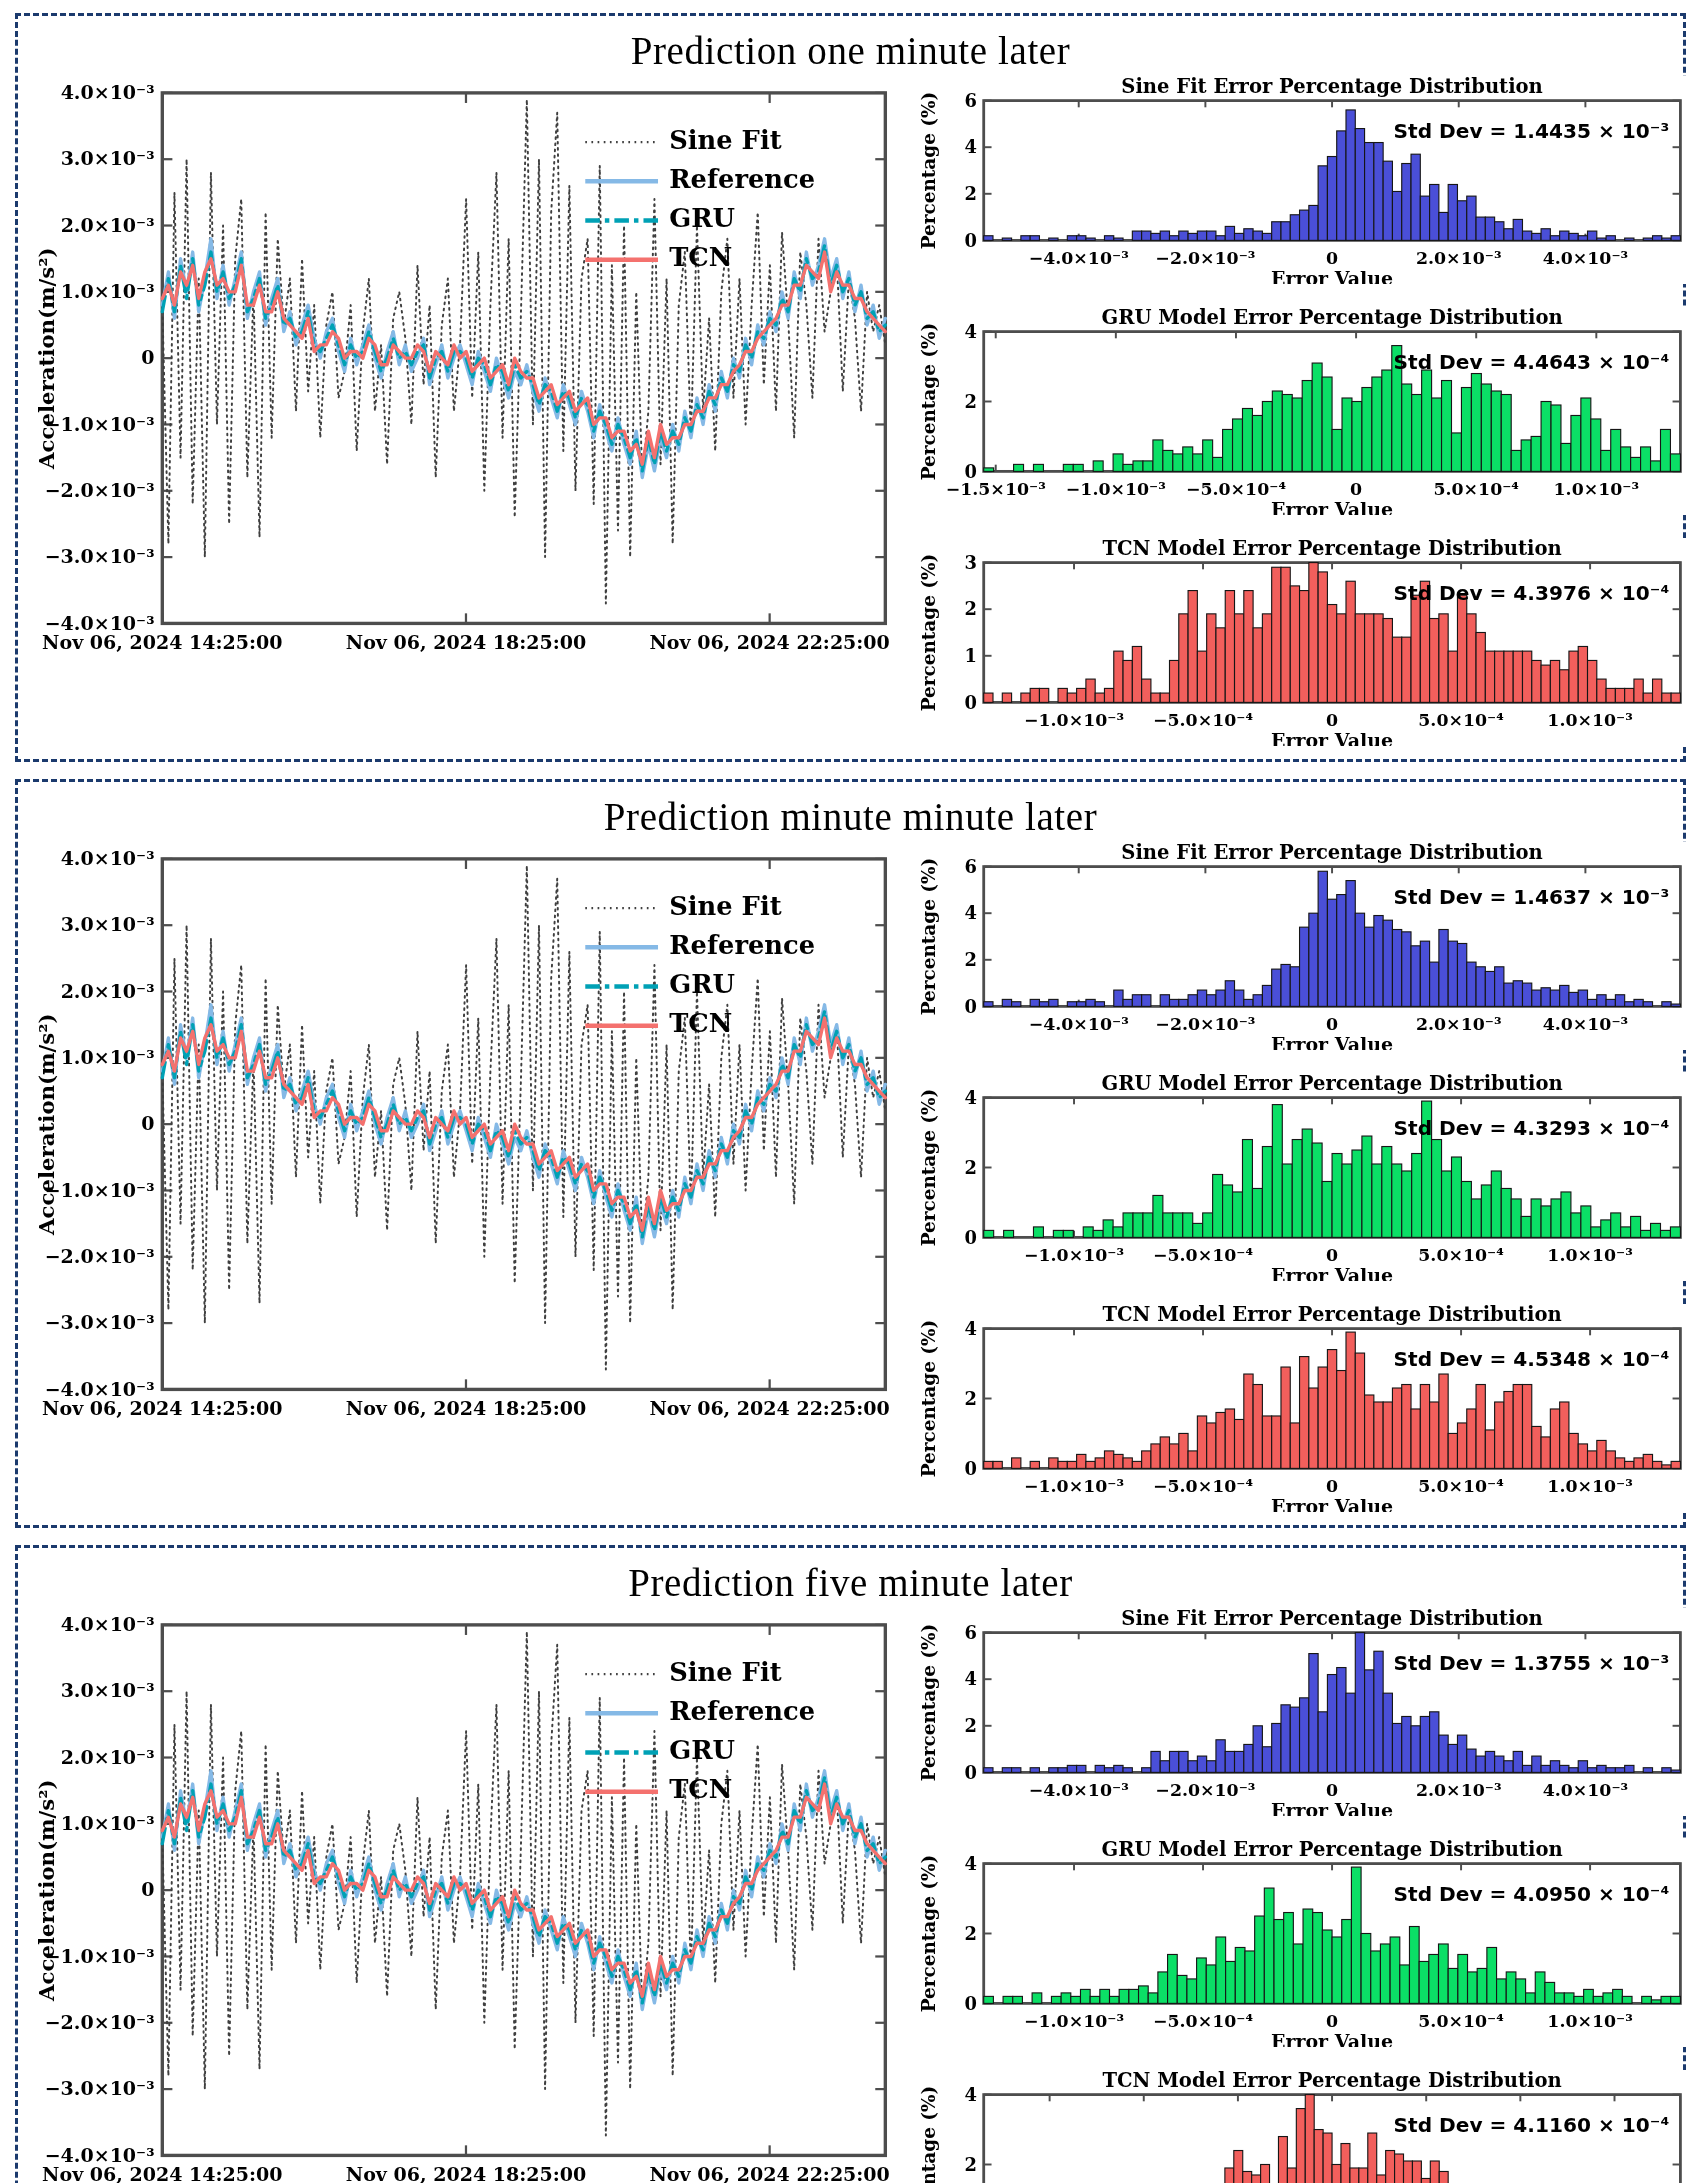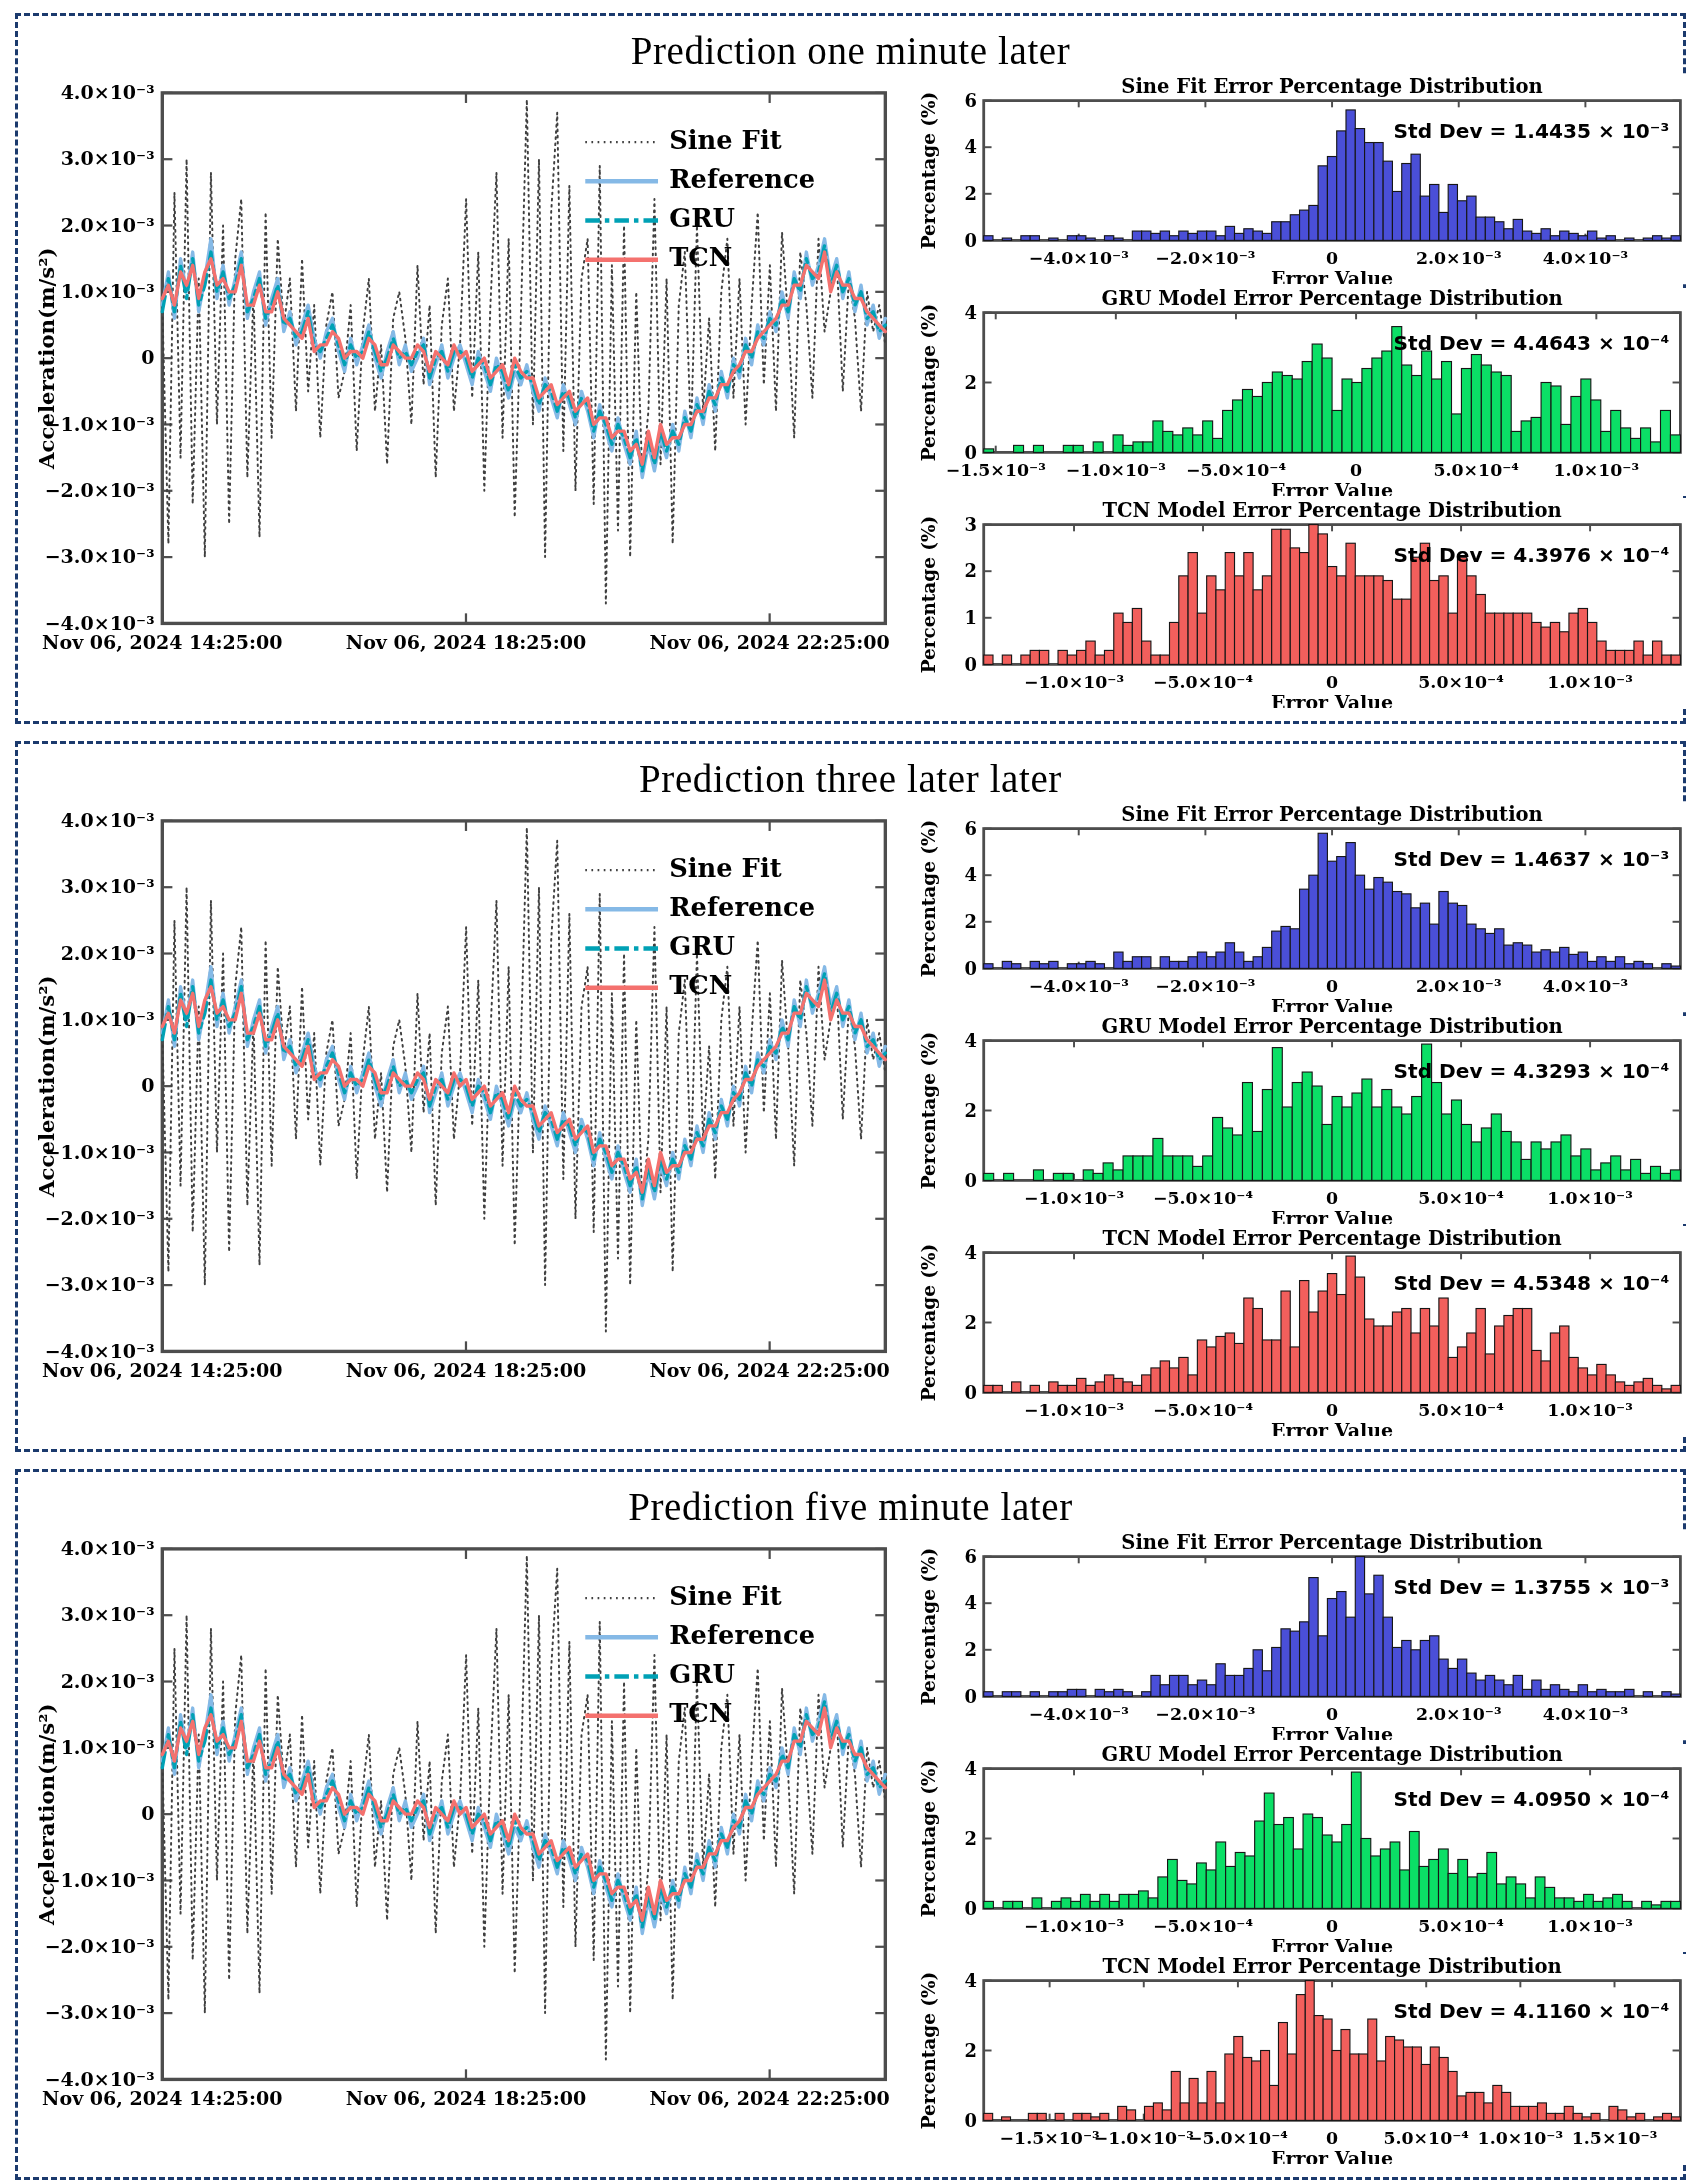--- a/index.html
+++ b/index.html
@@ -2,21 +2,21 @@
 <html style="font-size:9px"><head>
 <meta charset="utf-8">
 <style>
   html,body{margin:0;padding:0;background:#ffffff;}
   body{width:1701px;box-sizing:border-box;padding:13.4px 14.6px;font-family:"Liberation Serif",serif;}
   .panel{border:3.9px dashed #1b3a6d;margin:0 0 17px 0;padding:3.4px 10px 13.4px 10px;background:#ffffff;}
   .panel-title{font-family:"Liberation Serif",serif;font-weight:normal;font-size:39px;text-align:center;
                color:#000;margin:7.8px 0 3.4px 0;letter-spacing:0.6px;}
   .row{display:flex;gap:14.6px;align-items:flex-start;}
   .main-chart{flex:0 0 auto;}
-  .hist-col{flex:0 0 auto;display:flex;flex-direction:column;gap:4px;}
+  .hist-col{flex:0 0 auto;display:flex;flex-direction:column;gap:23px;}
   svg{display:block;}
 </style>
 </head>
 <body>
 
 <div class="panel">
   <div class="panel-title">Prediction one minute later</div>
   <div class="row">
     <div class="main-chart" id="main-0">
         <svg width="873" height="599" viewBox="0 0 1560 1070">
@@ -385,21 +385,21 @@
             <rect x="1334.77" y="277.33" width="16.61" height="16.67" fill="#f25f5c" stroke="#161616" stroke-width="2"></rect>
             <rect x="1351.39" y="277.33" width="16.61" height="16.67" fill="#f25f5c" stroke="#161616" stroke-width="2"></rect>
             <text x="1348" y="110" text-anchor="end" font-family="&quot;DejaVu Sans&quot;,&quot;Liberation Sans&quot;,sans-serif" font-size="36" font-weight="bold" fill="#000">Std Dev = 4.3976 × 10⁻⁴</text>
           </svg>
         </div>
     </div>
   </div>
 </div>
 
 <div class="panel">
-  <div class="panel-title">Prediction three later later</div>
+  <div class="panel-title">Prediction minute minute later</div>
   <div class="row">
     <div class="main-chart" id="main-1">
         <svg width="873" height="599" viewBox="0 0 1560 1070">
           <rect x="0" y="0" width="1560" height="1070" fill="#fff"></rect>
           <rect x="240" y="30" width="1292" height="948" fill="none" stroke="#4d4d4d" stroke-width="6"></rect>
           <line x1="240" y1="30" x2="258" y2="30" stroke="#4d4d4d" stroke-width="4"></line>
           <line x1="1532" y1="30" x2="1514" y2="30" stroke="#4d4d4d" stroke-width="4"></line>
           <text x="226" y="41" text-anchor="end" font-family="&quot;DejaVu Serif&quot;,&quot;Liberation Serif&quot;,serif" font-size="34" font-weight="bold" fill="#000">4.0×10⁻³</text>
           <line x1="240" y1="148.5" x2="258" y2="148.5" stroke="#4d4d4d" stroke-width="4"></line>
           <line x1="1532" y1="148.5" x2="1514" y2="148.5" stroke="#4d4d4d" stroke-width="4"></line>

